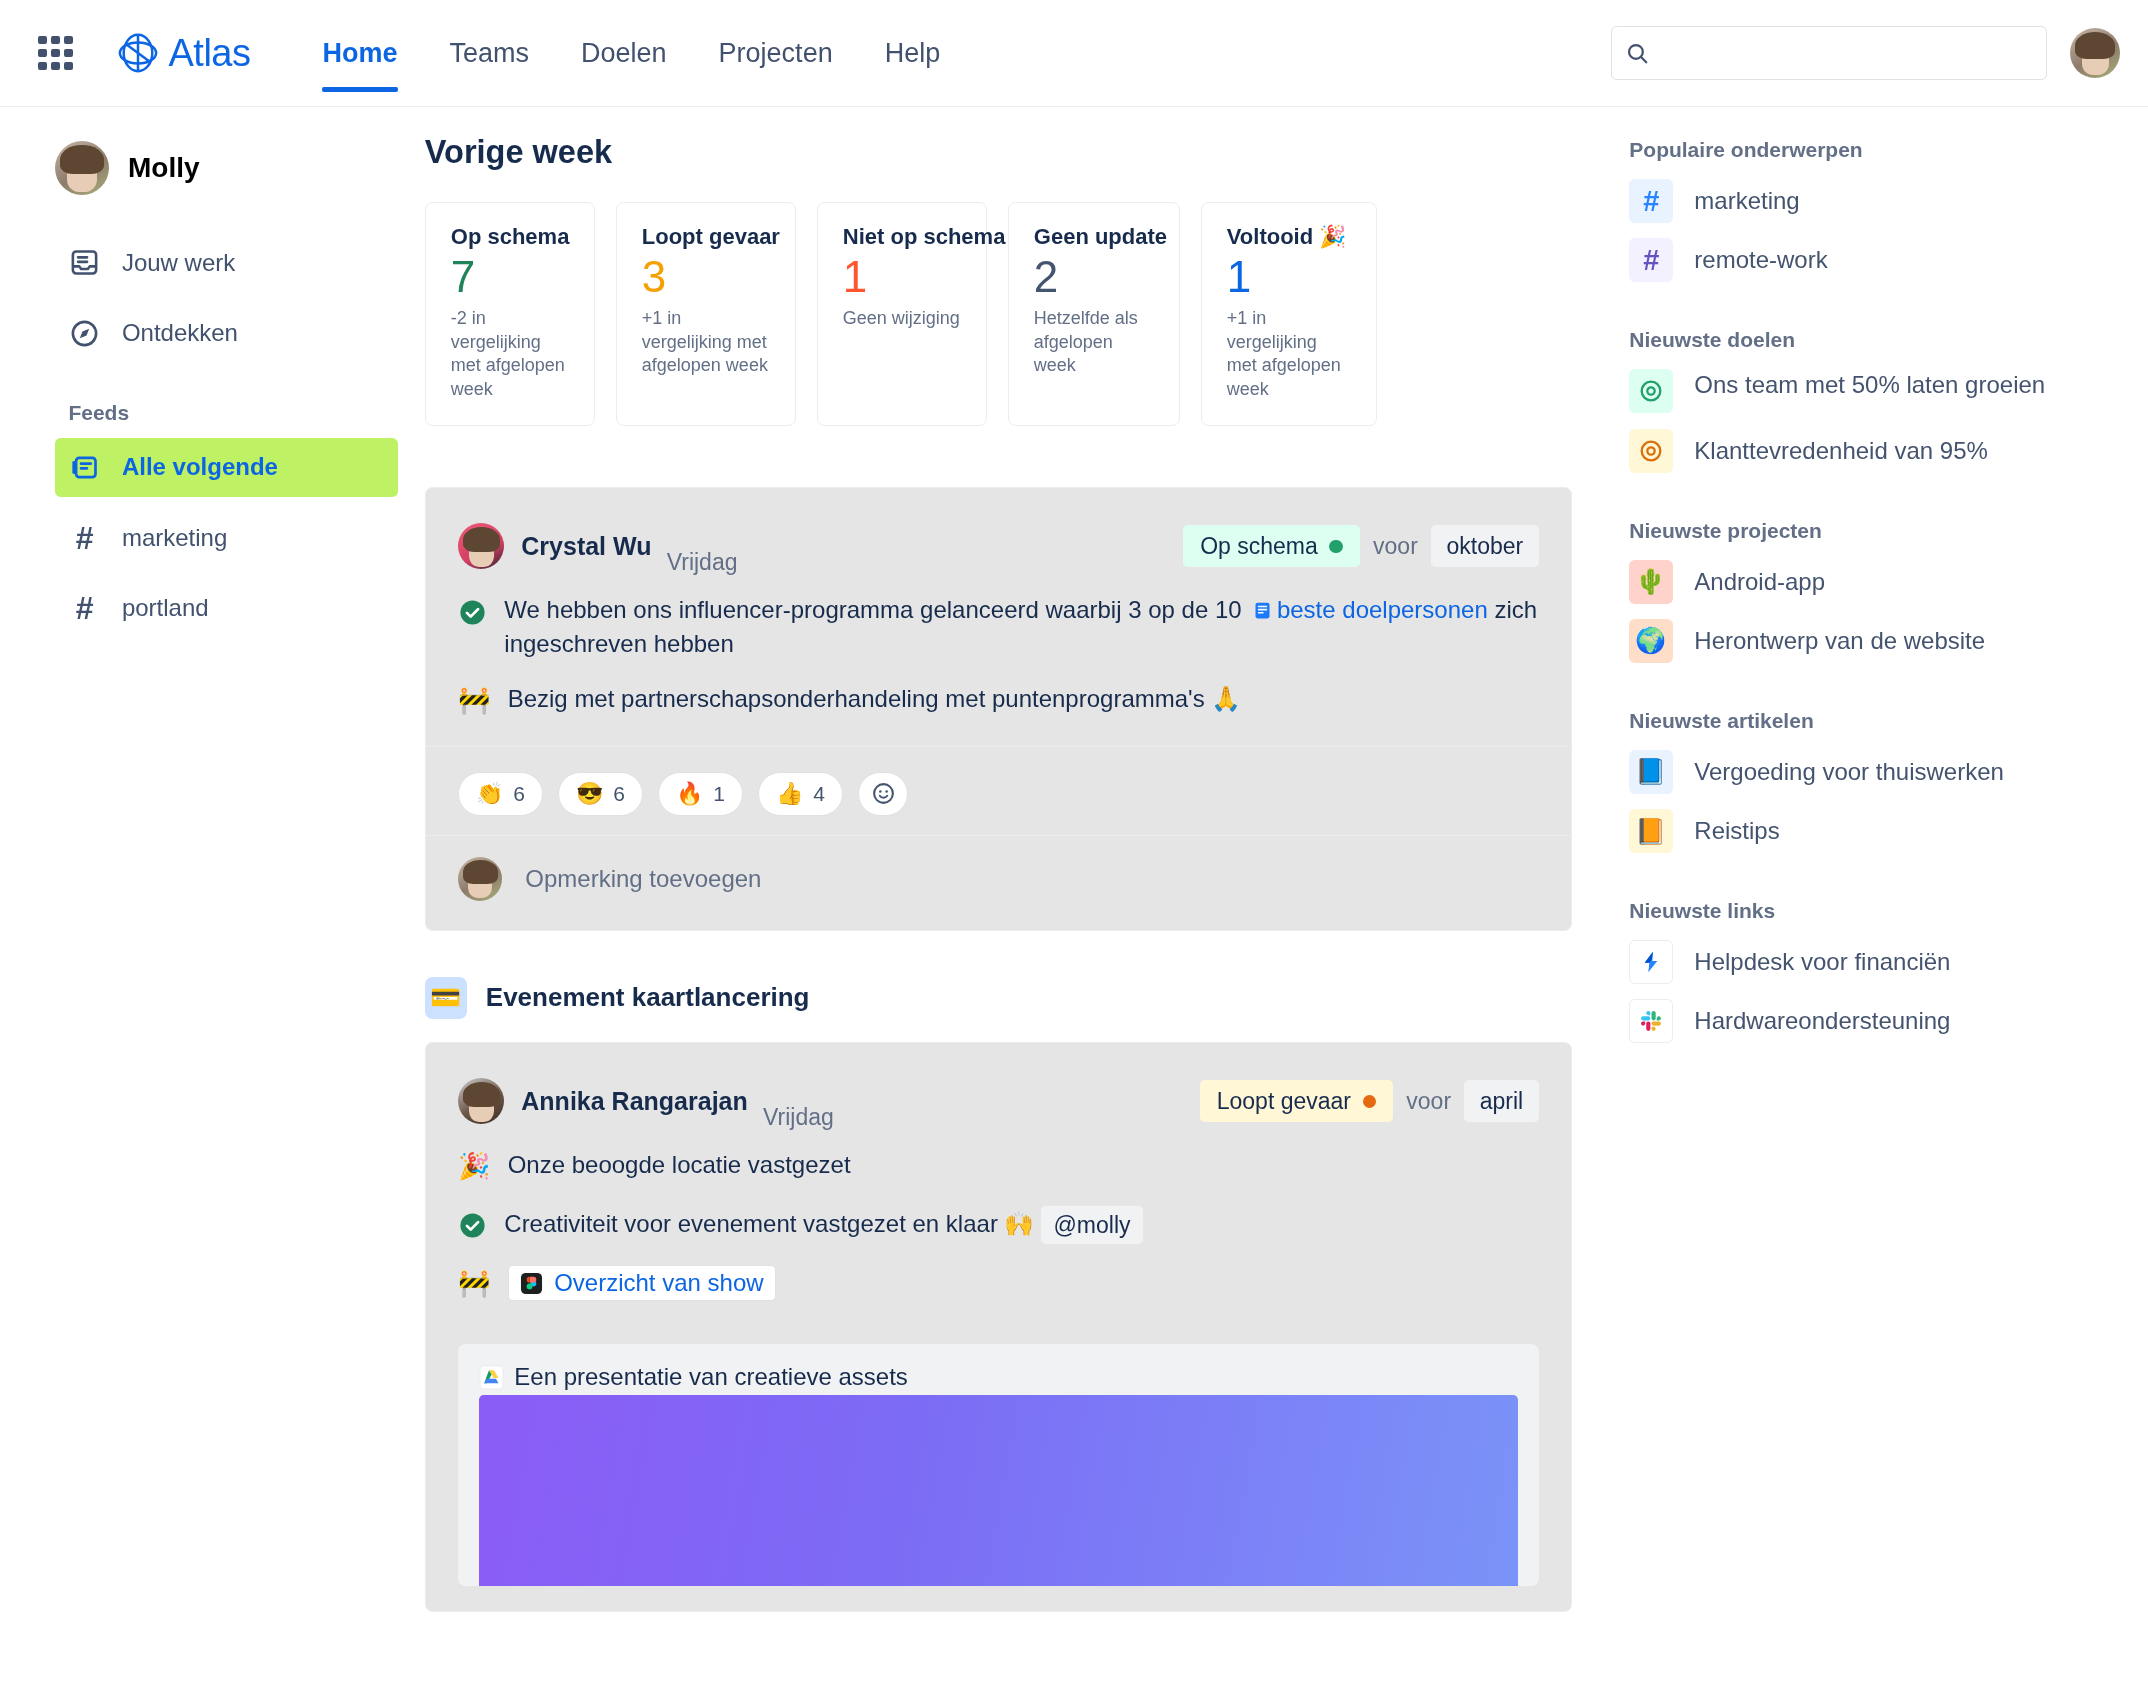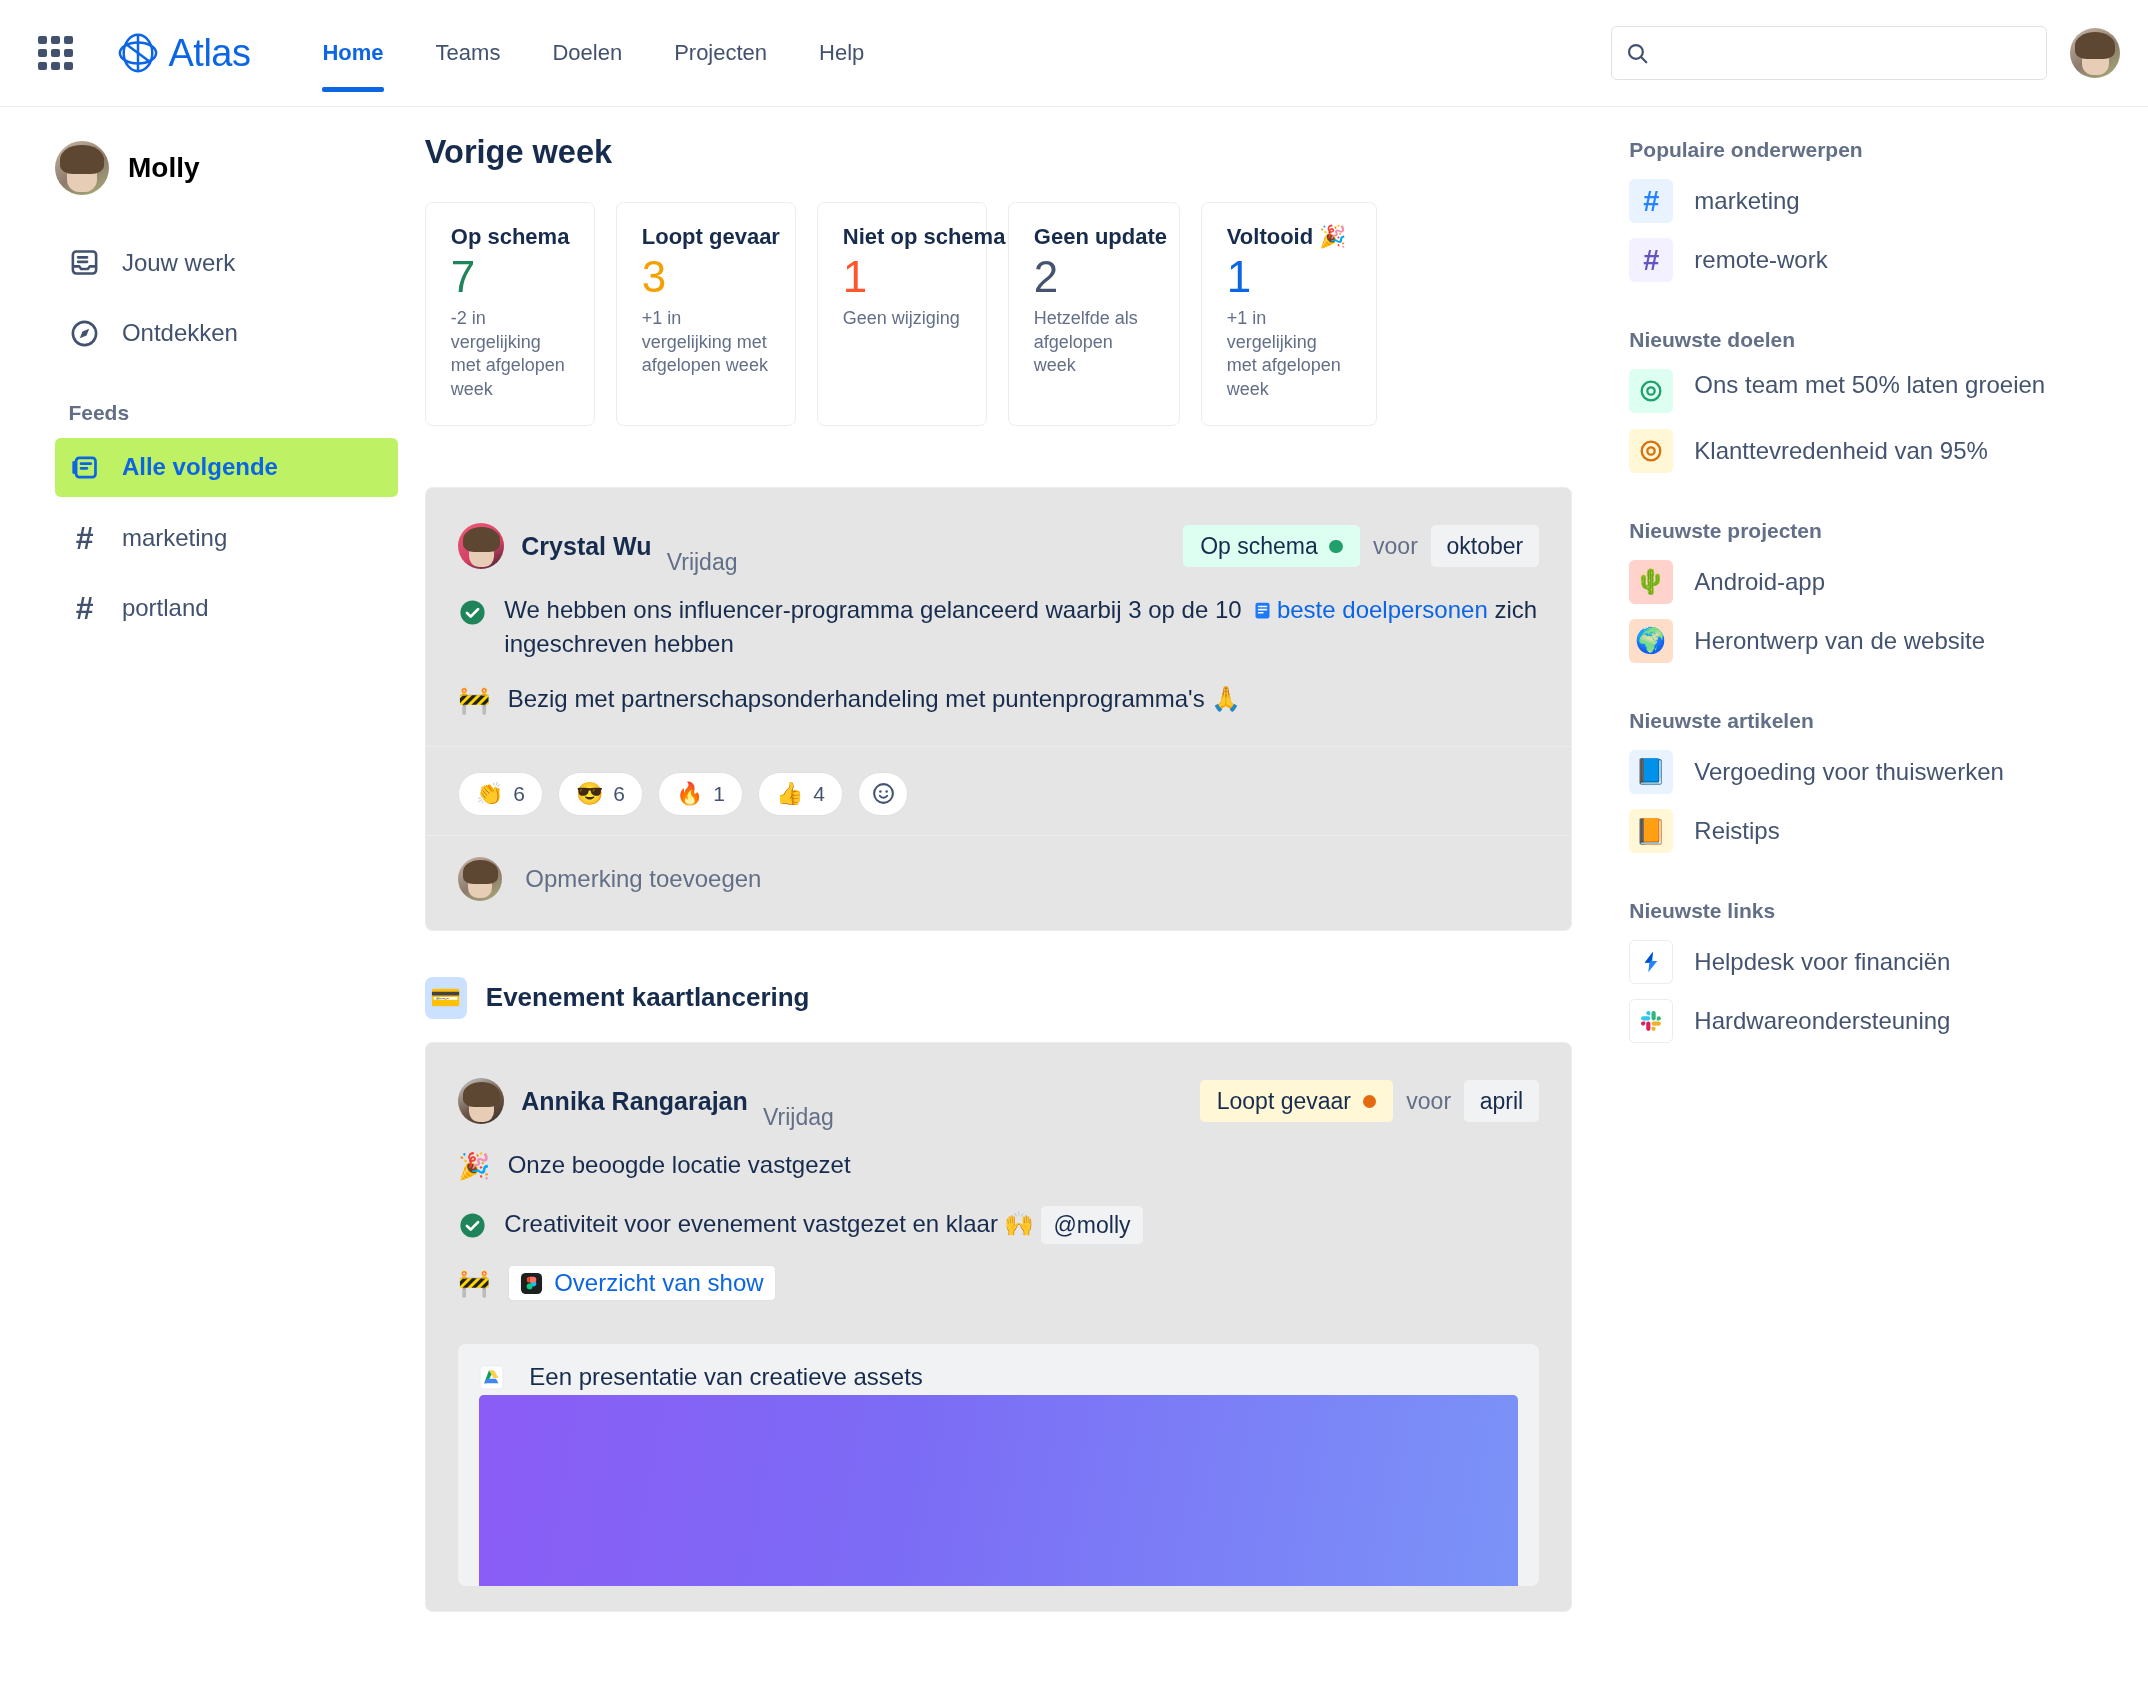--- a/index.html
+++ b/index.html
@@ -37,21 +37,21 @@
     cursor: pointer;
   }
   .brand-mark { width: 42px; height: 42px; }
   .brand-name {
     font-size: 38px; font-weight: 400; color: #0C66E4;
     letter-spacing: -0.5px;
   }
 
   .nav-links { display: flex; align-items: center; margin-left: 46px; height: 107px; }
   .nav-link {
-    font-size: 22px; color: #42526E; font-weight: 400;
+    font-size: 27px; color: #42526E; font-weight: 400;
     padding: 0 26px; height: 77px; display: flex; align-items: center;
     position: relative; cursor: pointer; white-space: nowrap;
   }
   .nav-link.active { color: #0C66E4; font-weight: 600; }
   .nav-link.active::after {
     content: ""; position: absolute; left: 26px; right: 26px; bottom: 0;
     height: 4.8px; background: #0C66E4; border-radius: 1.9px;
   }
 
   .nav-right {
@@ -213,21 +213,21 @@
     padding: 21px 32.5px 29px; border-top: 1.9px solid #EBECF0;
     cursor: text;
   }
   .avatar.a-comment { width: 44px; height: 44px; }
   .comment-placeholder { font-size: 24px; color: #626F86; }
 
   .attach {
     margin: 15.3px 32.5px 25px; background: #F1F2F4;
     border-radius: 7.6px; padding: 19px 21px 0; overflow: hidden;
   }
-  .attach-head { display: flex; align-items: center; gap: 25px; margin-bottom: 4px; cursor: pointer; }
+  .attach-head { display: flex; align-items: center; gap: 10px; margin-bottom: 4px; cursor: pointer; }
   .attach-title { font-size: 24px; color: #172B4D; }
   .attach-preview {
     height: 191px; border-radius: 4.8px 4.8px 0 0;
     background: linear-gradient(100deg, #8B5CF6 0%, #7C6BF5 40%, #7B93F8 100%);
   }
 
   
   .rail { width: 535px; flex: none; padding: 31px 38px 0 15.3px; }
   .rail-title {
     font-size: 21px; font-weight: 700; color: #626F86;

